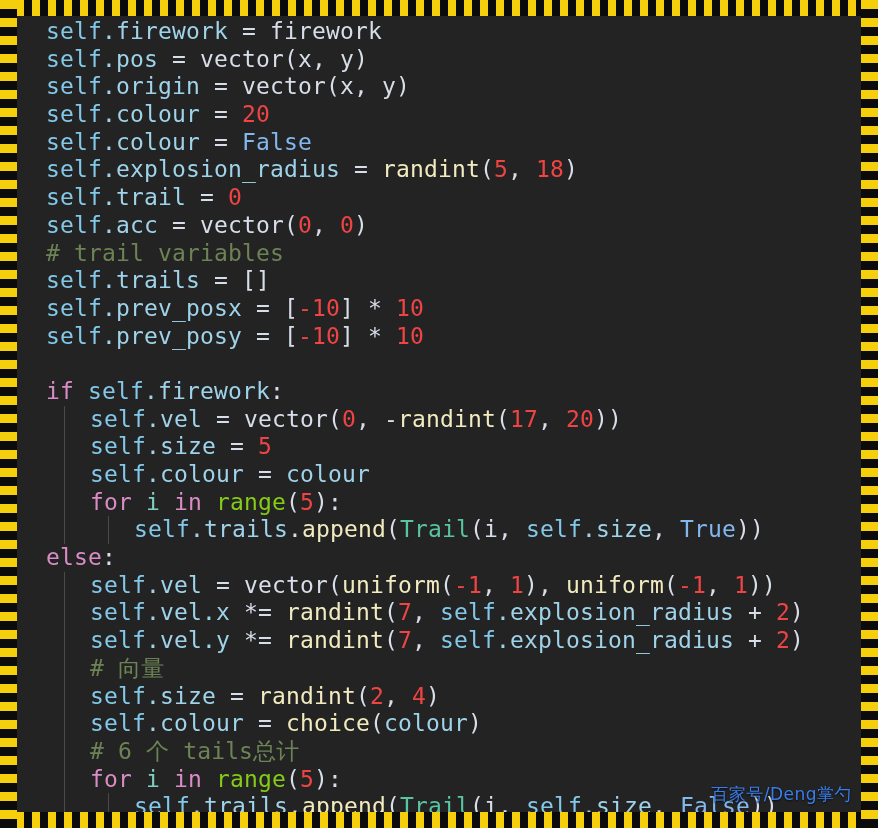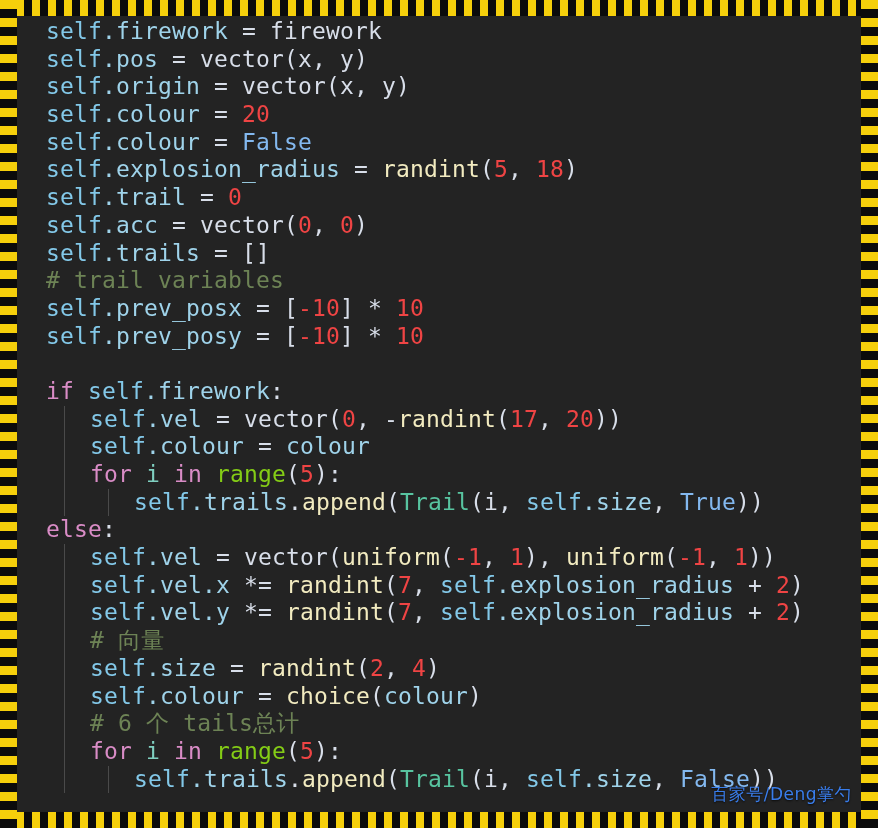--- a/index.html
+++ b/index.html
@@ -127,27 +127,28 @@
   <div id="editor">
     <div id="code-area">
         <div class="code-line"><span class="txt"><span class="t-self">self</span><span class="t-attr">.firework</span><span class="t-plain"> </span><span class="t-op">=</span><span class="t-plain"> </span><span class="t-plain">firework</span></span></div>
         <div class="code-line"><span class="txt"><span class="t-self">self</span><span class="t-attr">.pos</span><span class="t-plain"> </span><span class="t-op">=</span><span class="t-plain"> </span><span class="t-plain">vector</span><span class="t-punct">(</span><span class="t-plain">x</span><span class="t-punct">,</span><span class="t-plain"> </span><span class="t-plain">y</span><span class="t-punct">)</span></span></div>
         <div class="code-line"><span class="txt"><span class="t-self">self</span><span class="t-attr">.origin</span><span class="t-plain"> </span><span class="t-op">=</span><span class="t-plain"> </span><span class="t-plain">vector</span><span class="t-punct">(</span><span class="t-plain">x</span><span class="t-punct">,</span><span class="t-plain"> </span><span class="t-plain">y</span><span class="t-punct">)</span></span></div>
         <div class="code-line"><span class="txt"><span class="t-self">self</span><span class="t-attr">.colour</span><span class="t-plain"> </span><span class="t-op">=</span><span class="t-plain"> </span><span class="t-num">20</span></span></div>
         <div class="code-line"><span class="txt"><span class="t-self">self</span><span class="t-attr">.colour</span><span class="t-plain"> </span><span class="t-op">=</span><span class="t-plain"> </span><span class="t-bool">False</span></span></div>
         <div class="code-line"><span class="txt"><span class="t-self">self</span><span class="t-attr">.explosion_radius</span><span class="t-plain"> </span><span class="t-op">=</span><span class="t-plain"> </span><span class="t-fn">randint</span><span class="t-punct">(</span><span class="t-num">5</span><span class="t-punct">,</span><span class="t-plain"> </span><span class="t-num">18</span><span class="t-punct">)</span></span></div>
         <div class="code-line"><span class="txt"><span class="t-self">self</span><span class="t-attr">.trail</span><span class="t-plain"> </span><span class="t-op">=</span><span class="t-plain"> </span><span class="t-num">0</span></span></div>
         <div class="code-line"><span class="txt"><span class="t-self">self</span><span class="t-attr">.acc</span><span class="t-plain"> </span><span class="t-op">=</span><span class="t-plain"> </span><span class="t-plain">vector</span><span class="t-punct">(</span><span class="t-num">0</span><span class="t-punct">,</span><span class="t-plain"> </span><span class="t-num">0</span><span class="t-punct">)</span></span></div>
+        <div class="code-line"><span class="txt"><span class="t-comment"># trail variables</span></span></div>
         <div class="code-line"><span class="txt"><span class="t-self">self</span><span class="t-attr">.trails</span><span class="t-plain"> </span><span class="t-op">=</span><span class="t-plain"> </span><span class="t-punct">[]</span></span></div>
-        <div class="code-line"><span class="txt"><span class="t-comment"># trail variables</span></span></div>
         <div class="code-line"><span class="txt"><span class="t-self">self</span><span class="t-attr">.prev_posx</span><span class="t-plain"> </span><span class="t-op">=</span><span class="t-plain"> </span><span class="t-punct">[</span><span class="t-num">-10</span><span class="t-punct">]</span><span class="t-plain"> </span><span class="t-op">*</span><span class="t-plain"> </span><span class="t-num">10</span></span></div>
         <div class="code-line"><span class="txt"><span class="t-self">self</span><span class="t-attr">.prev_posy</span><span class="t-plain"> </span><span class="t-op">=</span><span class="t-plain"> </span><span class="t-punct">[</span><span class="t-num">-10</span><span class="t-punct">]</span><span class="t-plain"> </span><span class="t-op">*</span><span class="t-plain"> </span><span class="t-num">10</span></span></div>
         <div class="code-line"><span class="txt"></span></div>
         <div class="code-line"><span class="txt"><span class="t-kw">if</span><span class="t-plain"> </span><span class="t-self">self</span><span class="t-attr">.firework</span><span class="t-punct">:</span></span></div>
         <div class="code-line"><span class="guide g1"></span><span class="txt"><span style="display: inline-block; width: 44px;"></span><span class="t-self">self</span><span class="t-attr">.vel</span><span class="t-plain"> </span><span class="t-op">=</span><span class="t-plain"> </span><span class="t-plain">vector</span><span class="t-punct">(</span><span class="t-num">0</span><span class="t-punct">,</span><span class="t-plain"> </span><span class="t-op">-</span><span class="t-fn">randint</span><span class="t-punct">(</span><span class="t-num">17</span><span class="t-punct">,</span><span class="t-plain"> </span><span class="t-num">20</span><span class="t-punct">))</span></span></div>
+        <div class="code-line"><span class="guide g1"></span><span class="txt"><span style="display: inline-block; width: 44px;"></span><span class="t-self">self</span><span class="t-attr">.size</span><span class="t-plain"> </span><span class="t-op">=</span><span class="t-plain"> </span><span class="t-num">5</span></span></div>
         <div class="code-line"><span class="guide g1"></span><span class="txt"><span style="display: inline-block; width: 44px;"></span><span class="t-self">self</span><span class="t-attr">.colour</span><span class="t-plain"> </span><span class="t-op">=</span><span class="t-plain"> </span><span class="t-attr">colour</span></span></div>
         <div class="code-line"><span class="guide g1"></span><span class="txt"><span style="display: inline-block; width: 44px;"></span><span class="t-kw">for</span><span class="t-plain"> </span><span class="t-var">i</span><span class="t-plain"> </span><span class="t-kw">in</span><span class="t-plain"> </span><span class="t-builtin">range</span><span class="t-punct">(</span><span class="t-num">5</span><span class="t-punct">):</span></span></div>
         <div class="code-line"><span class="guide g1"></span><span class="guide g2"></span><span class="txt"><span style="display: inline-block; width: 88px;"></span><span class="t-self">self</span><span class="t-attr">.trails</span><span class="t-punct">.</span><span class="t-fn">append</span><span class="t-punct">(</span><span class="t-cls">Trail</span><span class="t-punct">(</span><span class="t-plain">i</span><span class="t-punct">,</span><span class="t-plain"> </span><span class="t-self">self</span><span class="t-attr">.size</span><span class="t-punct">,</span><span class="t-plain"> </span><span class="t-bool">True</span><span class="t-punct">))</span></span></div>
         <div class="code-line"><span class="txt"><span class="t-kw">else</span><span class="t-punct">:</span></span></div>
         <div class="code-line"><span class="guide g1"></span><span class="txt"><span style="display: inline-block; width: 44px;"></span><span class="t-self">self</span><span class="t-attr">.vel</span><span class="t-plain"> </span><span class="t-op">=</span><span class="t-plain"> </span><span class="t-plain">vector</span><span class="t-punct">(</span><span class="t-fn">uniform</span><span class="t-punct">(</span><span class="t-num">-1</span><span class="t-punct">,</span><span class="t-plain"> </span><span class="t-num">1</span><span class="t-punct">),</span><span class="t-plain"> </span><span class="t-fn">uniform</span><span class="t-punct">(</span><span class="t-num">-1</span><span class="t-punct">,</span><span class="t-plain"> </span><span class="t-num">1</span><span class="t-punct">))</span></span></div>
         <div class="code-line"><span class="guide g1"></span><span class="txt"><span style="display: inline-block; width: 44px;"></span><span class="t-self">self</span><span class="t-attr">.vel</span><span class="t-attr">.x</span><span class="t-plain"> </span><span class="t-op">*=</span><span class="t-plain"> </span><span class="t-fn">randint</span><span class="t-punct">(</span><span class="t-num">7</span><span class="t-punct">,</span><span class="t-plain"> </span><span class="t-self">self</span><span class="t-attr">.explosion_radius</span><span class="t-plain"> </span><span class="t-op">+</span><span class="t-plain"> </span><span class="t-num">2</span><span class="t-punct">)</span></span></div>
         <div class="code-line"><span class="guide g1"></span><span class="txt"><span style="display: inline-block; width: 44px;"></span><span class="t-self">self</span><span class="t-attr">.vel</span><span class="t-attr">.y</span><span class="t-plain"> </span><span class="t-op">*=</span><span class="t-plain"> </span><span class="t-fn">randint</span><span class="t-punct">(</span><span class="t-num">7</span><span class="t-punct">,</span><span class="t-plain"> </span><span class="t-self">self</span><span class="t-attr">.explosion_radius</span><span class="t-plain"> </span><span class="t-op">+</span><span class="t-plain"> </span><span class="t-num">2</span><span class="t-punct">)</span></span></div>
         <div class="code-line"><span class="guide g1"></span><span class="txt"><span style="display: inline-block; width: 44px;"></span><span class="t-comment"># 向量</span></span></div>
         <div class="code-line"><span class="guide g1"></span><span class="txt"><span style="display: inline-block; width: 44px;"></span><span class="t-self">self</span><span class="t-attr">.size</span><span class="t-plain"> </span><span class="t-op">=</span><span class="t-plain"> </span><span class="t-fn">randint</span><span class="t-punct">(</span><span class="t-num">2</span><span class="t-punct">,</span><span class="t-plain"> </span><span class="t-num">4</span><span class="t-punct">)</span></span></div>
         <div class="code-line"><span class="guide g1"></span><span class="txt"><span style="display: inline-block; width: 44px;"></span><span class="t-self">self</span><span class="t-attr">.colour</span><span class="t-plain"> </span><span class="t-op">=</span><span class="t-plain"> </span><span class="t-fn">choice</span><span class="t-punct">(</span><span class="t-attr">colour</span><span class="t-punct">)</span></span></div>

